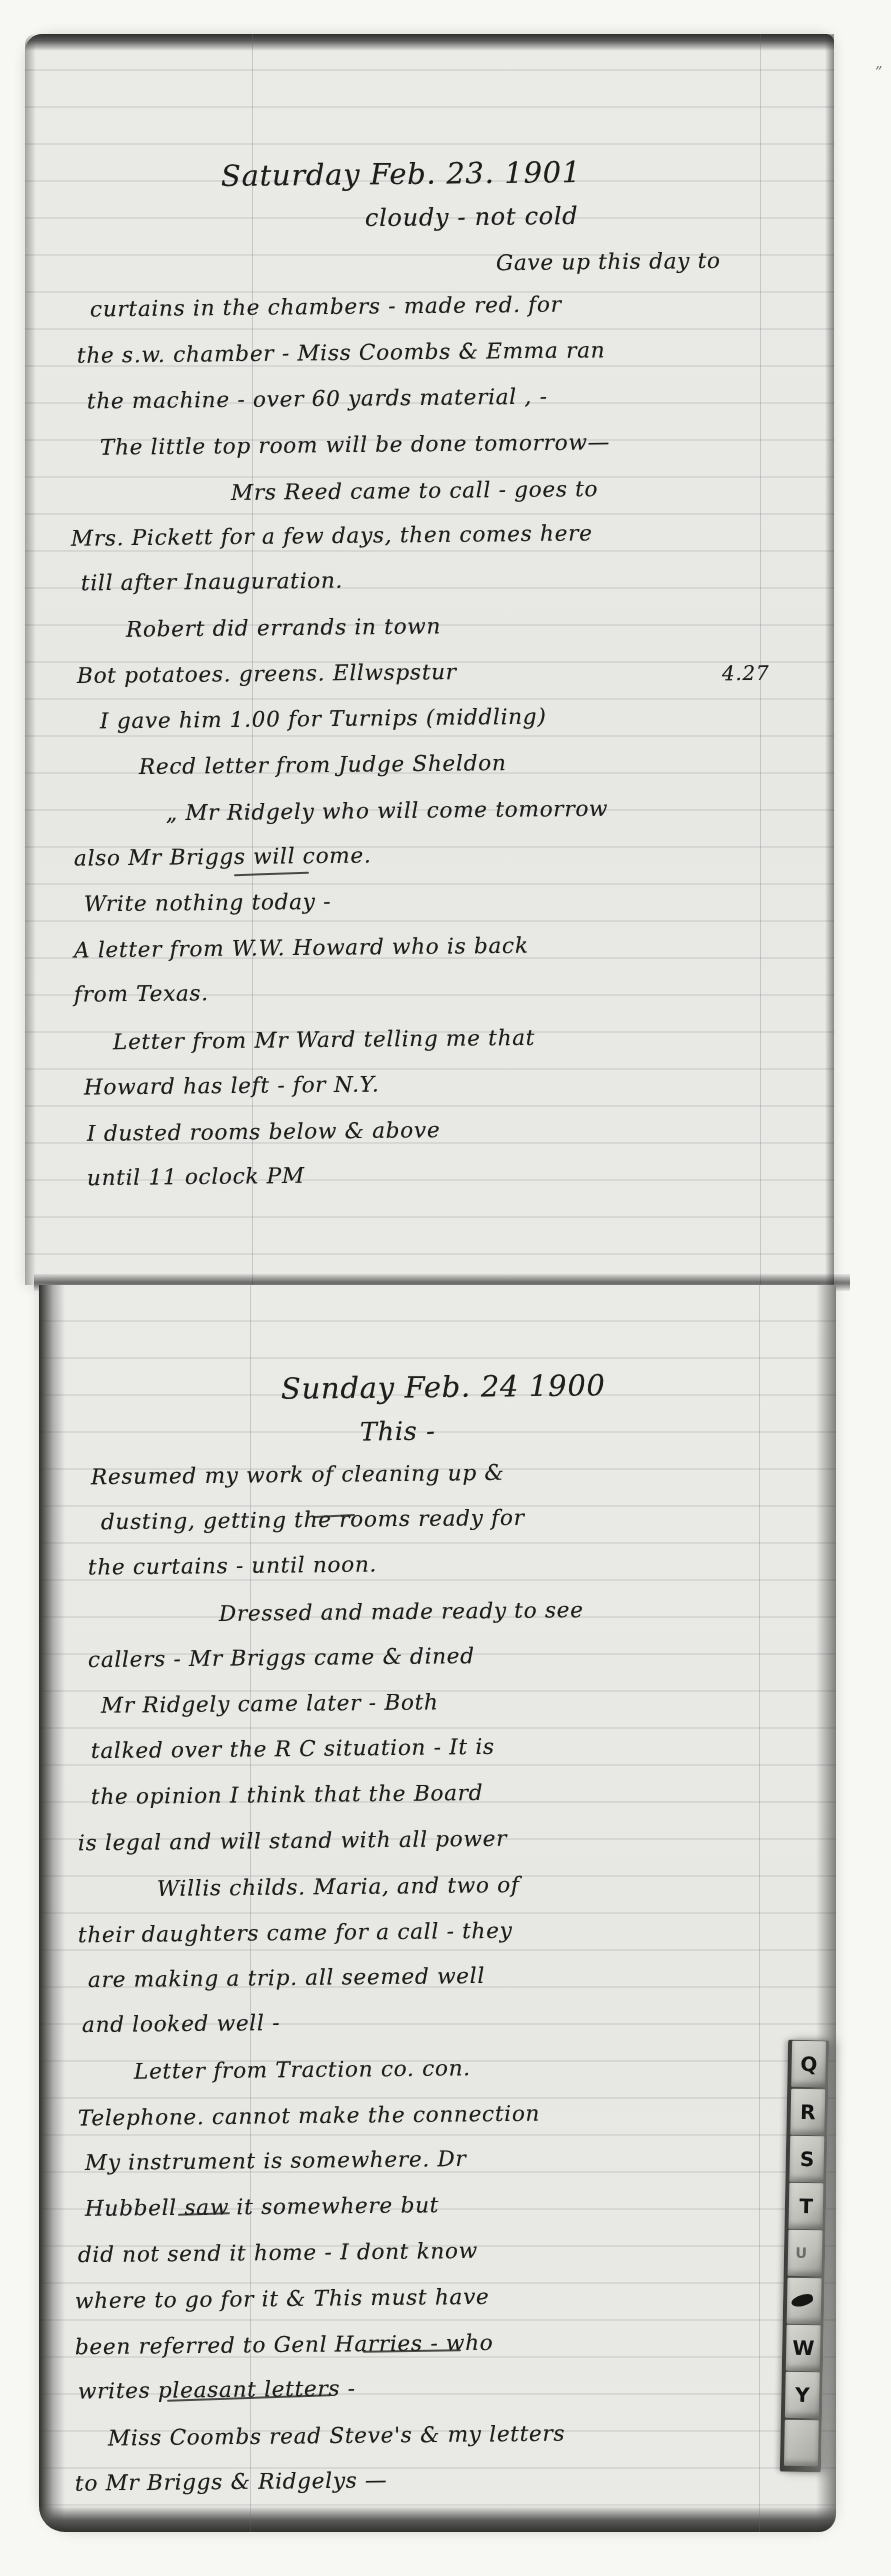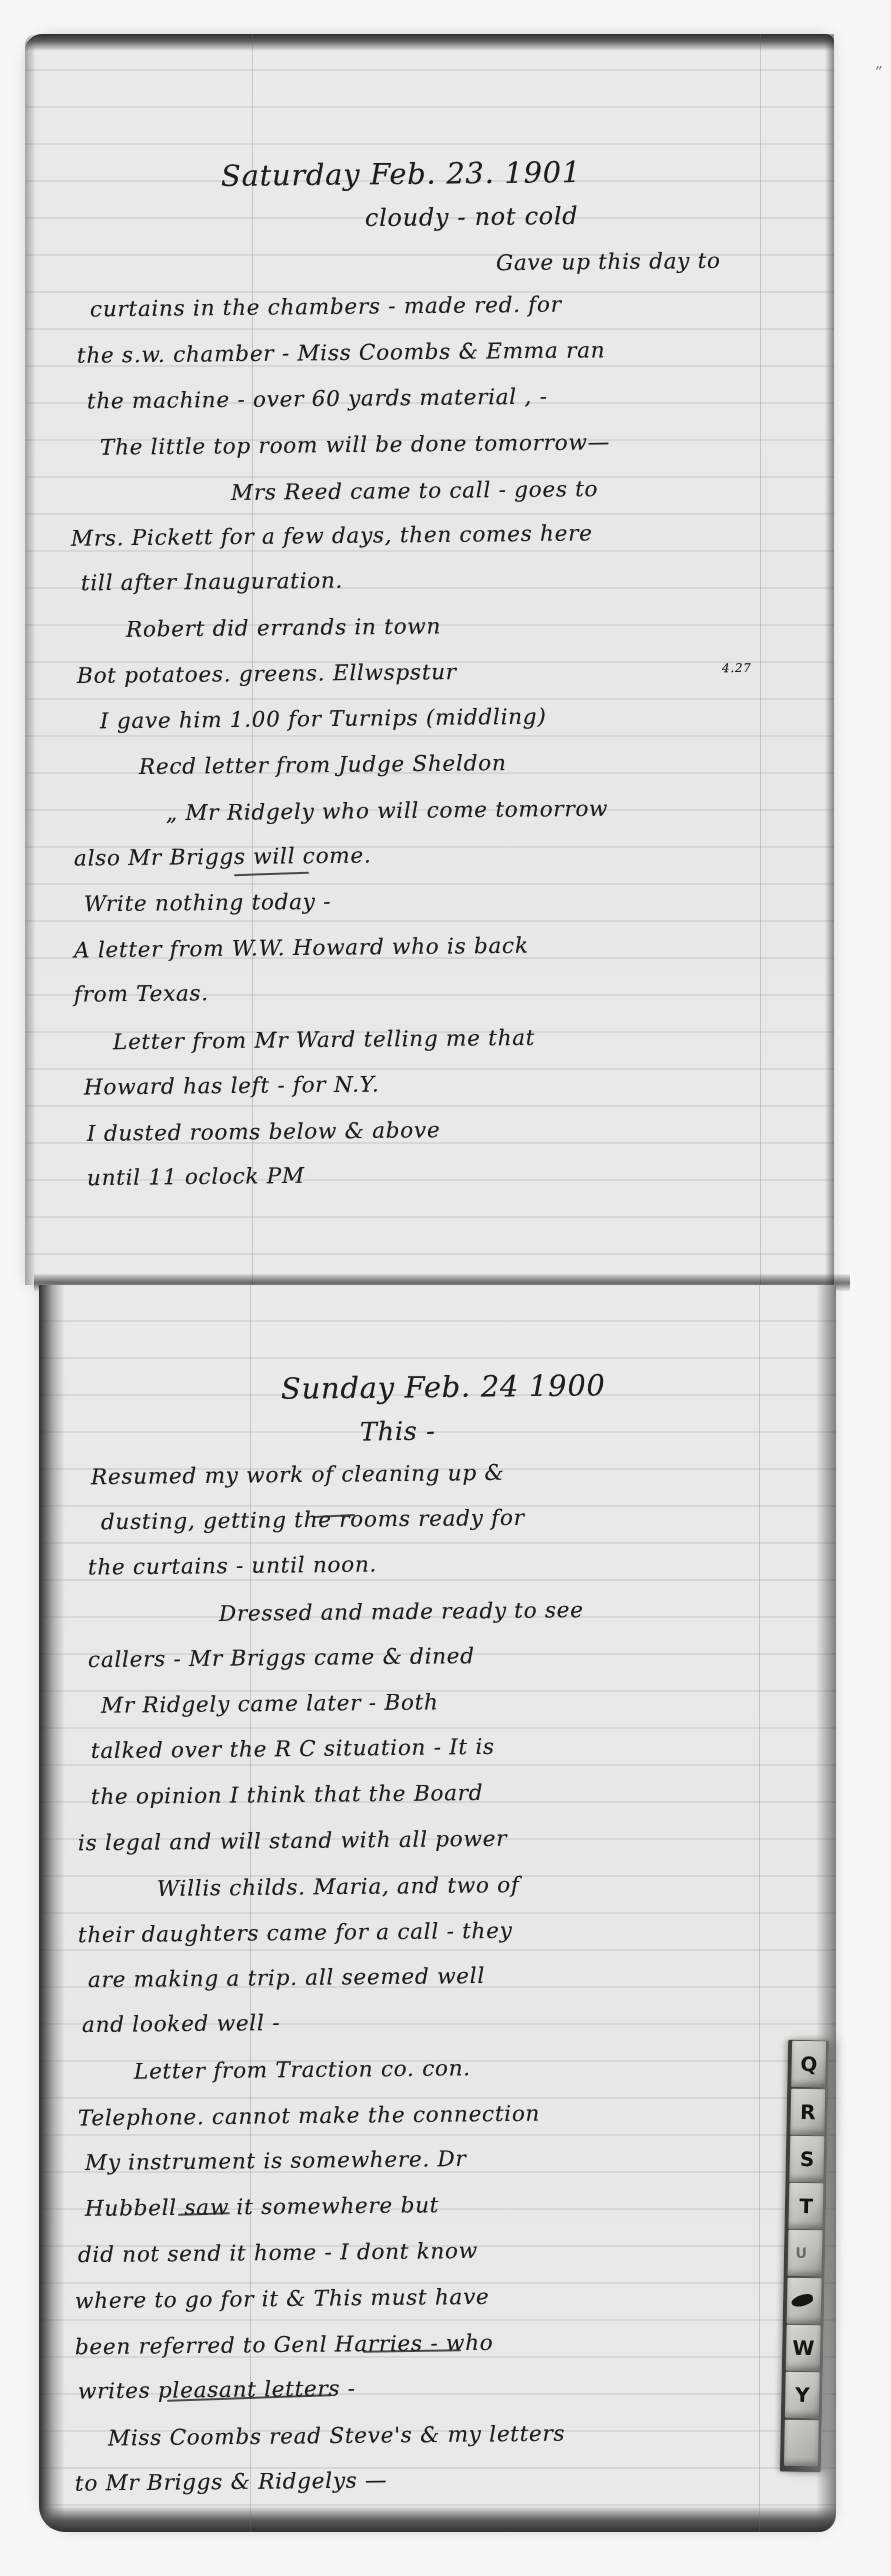--- a/index.html
+++ b/index.html
@@ -71,21 +71,21 @@
   .hand-line{
     position:absolute;
     font-style:italic;
     font-size:21.6px;
     letter-spacing:0.7px;
     color:#1d1d1b;
     white-space:nowrap;
     transform:rotate(-0.6deg);
     text-shadow:0 0 0.7px rgba(20,20,20,.45);
   }
-  .amount{font-size:12px;text-align:right;}
+  .amount{font-size:20px;text-align:right;}
   .ink-underline,.ink-strikethrough,.ink-overline{
     position:absolute;height:2px;background:#20201e;opacity:.8;border-radius:1.3px;
   }
   .stray-mark{
     position:absolute;left:875px;top:64px;color:#777;font-size:14.4px;font-style:italic;
   }
   
   .tabs{
     position:absolute;left:784px;top:2040px;width:41px;height:432px;
     background:linear-gradient(90deg,#3c3c3a,#6a6a66);

